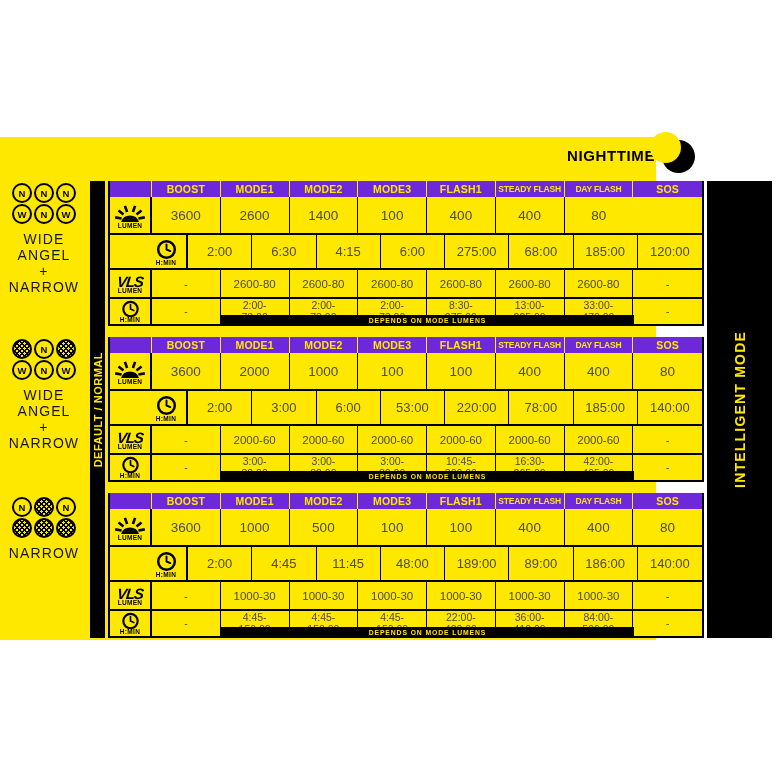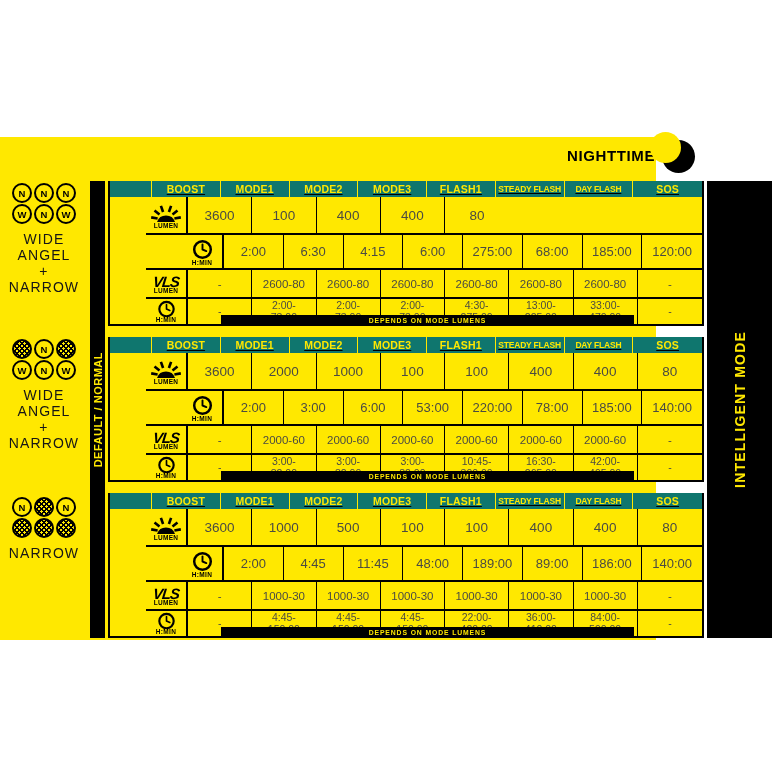--- a/index.html
+++ b/index.html
@@ -40,26 +40,26 @@
                      repeating-linear-gradient(-45deg,#000 0 1.5px,transparent 1.5px 3.6px); }
   .beam-name { margin-top:6px; font-size:14px; letter-spacing:1.1px; color:#161616; text-align:center; line-height:1.15; }
 
   
   .spec-table { position:absolute; left:108px; width:596px; height:145px; box-sizing:border-box;
     border:2px solid #000; border-top:none; background:var(--yellow); }
   .spec-table:nth-of-type(1) { top:44px; }
   .spec-table:nth-of-type(2) { top:200px; }
   .spec-table:nth-of-type(3) { top:356px; }
   .trow { display:grid; grid-template-columns:42px repeat(8,1fr); }
-  .thead { height:16px; background:#0f766e;text-decoration:underline; }
+  .thead { height:16px; background:#6d28d9; }
   .thead .th { color:var(--yellow); font-weight:bold; font-size:10.5px; letter-spacing:.2px;
     display:flex; align-items:center; justify-content:center; border-right:1.5px solid var(--yellow); overflow:hidden; }
   .thead .th:last-child { border-right:none; }
   .thead .th.condensed { font-size:8.5px; letter-spacing:-.2px; }
-  .trow.body { border-bottom:2px solid #000;margin-left:36px; }
+  .trow.body { border-bottom:2px solid #000; }
   .trow.r0 { height:36px; } .trow.r1 { height:33px;padding-left:36px; }
   .trow.r2 { height:27px; } .trow.r3 { height:25px; border-bottom:none; }
   .cell { display:flex; align-items:center; justify-content:center; border-right:1.5px solid #000;
     color:var(--ink); overflow:hidden; }
   .cell:last-child { border-right:none; }
   .r0 .cell { font-size:13.5px; } .r1 .cell { font-size:13px; }
   .r2 .cell { font-size:11.5px; } .r3 .cell { font-size:10.5px; flex-direction:column; line-height:1.05; }
   .rowhead { flex-direction:column; justify-content:center; border-right:2px solid #000; color:#000; padding-top:1px; }
   .rh-label { font-size:6.5px; font-weight:bold; letter-spacing:.3px; color:#000; margin-top:-1px; }
   .vls-logo { font-weight:bold; font-style:italic; font-size:15px; letter-spacing:-1px;
@@ -161,20 +161,22 @@
                 <line x1="12.1" y1="9" x2="9.9" y2="2.9"></line>
                 <line x1="21.5" y1="11.5" x2="26.5" y2="7.4"></line>
                 <line x1="8.5" y1="11.5" x2="3.5" y2="7.4"></line>
                 <line x1="23.4" y1="15.5" x2="29.8" y2="14.4"></line>
                 <line x1="6.6" y1="15.5" x2="0.2" y2="14.4"></line>
               </g>
             </svg>
             <span class="rh-label">LUMEN</span>
           </div>
           <div class="cell">3600</div>
+          <div class="cell">2600</div>
+          <div class="cell">1400</div>
           <div class="cell">100</div>
           <div class="cell">400</div>
           <div class="cell">400</div>
           <div class="cell">80</div>
         </div>
         <div class="trow body r1">
           <div class="cell rowhead">
             <svg width="21" height="21" viewBox="0 0 22 22">
               <circle cx="11" cy="11" r="8.7" fill="none" stroke="#000" stroke-width="2.6"></circle>
               <path d="M11,11 L11,5.6 M11,11 L15,12.6" stroke="#000" stroke-width="2" fill="none" stroke-linecap="round"></path>
@@ -219,21 +221,21 @@
           </div>
           <div class="cell">
             <span>2:00-</span>
             <span>73:00</span>
           </div>
           <div class="cell">
             <span>2:00-</span>
             <span>73:00</span>
           </div>
           <div class="cell">
-            <span>4:30-</span>
+            <span>8:30-</span>
             <span>275:00</span>
           </div>
           <div class="cell">
             <span>13:00-</span>
             <span>225:00</span>
           </div>
           <div class="cell">
             <span>33:00-</span>
             <span>470:00</span>
           </div>

